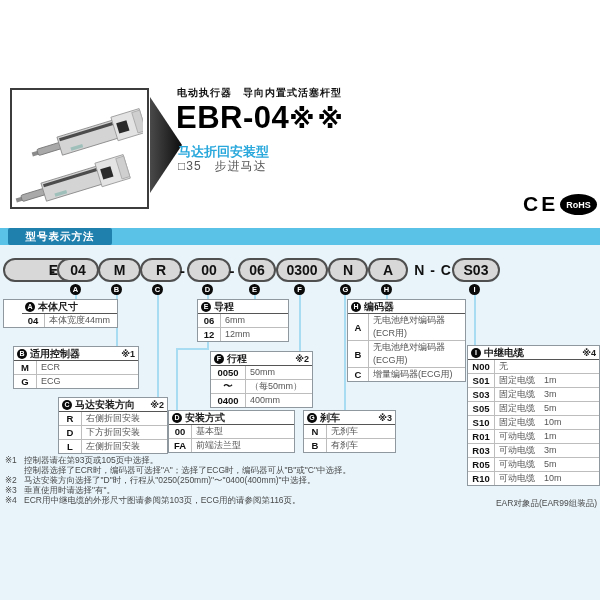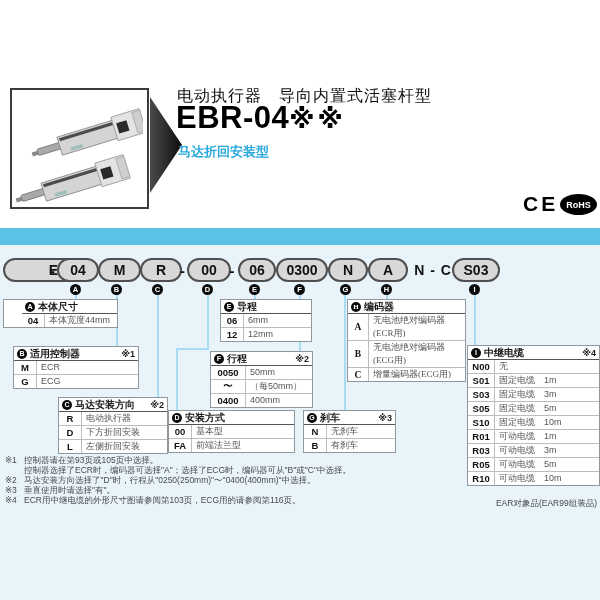--- a/index.html
+++ b/index.html
@@ -1,21 +1,21 @@
 <!DOCTYPE html>
 <html><head>
 <meta charset="utf-8">
 <style>
   html,body{margin:0;padding:0;}
   body{font-family:"Liberation Sans","DejaVu Sans",sans-serif;}
   #canvas{position:relative;width:600px;height:600px;background:#ffffff;overflow:hidden;}
   .abs{position:absolute;}
   
   .photo-box{left:10px;top:88px;width:135px;height:117px;background:#fff;border:2px solid #3c3c3c;}
-  .subtitle{left:177px;top:86px;font-size:16px;font-weight:normal;color:#111;letter-spacing:1px;}
+  .subtitle{left:177px;top:86px;font-size:10px;font-weight:bold;color:#111;letter-spacing:1px;}
   .main-title{left:176px;top:100px;font-size:31px;font-weight:bold;color:#000;letter-spacing:0.5px;}
   .main-title .suffix{font-size:26px;letter-spacing:3px;}
   .type-label{left:178px;top:143px;font-size:13px;font-weight:bold;}
   .motor-label{left:178px;top:158px;font-size:12px;color:#555;letter-spacing:1px;}
   .ce-mark{left:523px;top:192px;font-size:21px;font-weight:bold;color:#000;letter-spacing:3px;}
   .rohs-badge{left:560px;top:194px;width:37px;height:21px;background:#000;border-radius:50%;color:#fff;
     font-size:9px;font-weight:bold;display:flex;align-items:center;justify-content:center;}
   
   .bar-strip{left:0;top:228px;width:600px;height:17px;}
   .bar-box{left:8px;top:228px;width:104px;height:17px;border-radius:2px;color:#fff;font-size:10.5px;
@@ -81,25 +81,27 @@
       <stop offset="0" stop-color="#4a4a4a"></stop>
           <stop offset="1" stop-color="#0d0d0d"></stop>
         </linearGradient>
       </defs>
     <polygon points="0,0 32,48 0,96" fill="url(#ag)"></polygon>
   </svg>
 
   <div class="abs subtitle">电动执行器　导向内置式活塞杆型</div>
   <div class="abs main-title"><span>EBR-04</span><span class="suffix">※※</span></div>
   <div class="abs type-label" style="color: rgb(41, 168, 220);">马达折回安装型</div>
+  <div class="abs motor-label">□35　步进马达</div>
   <div class="abs ce-mark">CE</div>
   <div class="abs rohs-badge">RoHS</div>
 
   <div class="abs section-bg" style="background: rgb(232, 244, 250);"></div>
   <div class="abs bar-strip" style="background: rgb(91, 194, 231);"></div>
+  <div class="abs bar-box" style="background: rgb(31, 127, 173);">型号表示方法</div>
 
   <div class="pill" style="left:3px;width:45px;padding-left:36px;">EBR</div>
   <div class="dash" style="left:49px;width:7px;justify-content:center;">-</div>
   <div class="pill" style="left:57px;width:38px;">04</div>
   <div class="pill" style="left:98px;width:39px;">M</div>
   <div class="pill" style="left:140px;width:38px;">R</div>
   <div class="dash" style="left:179px;width:7px;justify-content:center;">-</div>
   <div class="pill" style="left:187px;width:40px;">00</div>
   <div class="dash" style="left:228px;width:8px;justify-content:center;">-</div>
   <div class="pill" style="left:238px;width:34px;">06</div>
@@ -159,33 +161,33 @@
   </div>
 
   <div class="tbl" style="left:58px;top:397px;width:108px;">
     <div class="tbl-h">
         <span class="circ">C</span>
         <span>马达安装方向</span>
         <span class="tbl-n">※2</span>
       </div>
     <div class="tr">
         <span class="code">R</span>
-        <span class="lbl">电动执行器</span>
+        <span class="lbl">右侧折回安装</span>
       </div>
     <div class="tr">
         <span class="code">D</span>
         <span class="lbl">下方折回安装</span>
       </div>
     <div class="tr">
         <span class="code">L</span>
         <span class="lbl">左侧折回安装</span>
       </div>
   </div>
 
-  <div class="tbl" style="left:197px;top:299px;width:90px;margin-left:23px;">
+  <div class="tbl" style="left:197px;top:299px;width:90px;">
     <div class="tbl-h">
         <span class="circ">E</span>
         <span>导程</span>
       </div>
     <div class="tr">
         <span class="code">06</span>
         <span class="lbl">6mm</span>
       </div>
     <div class="tr">
         <span class="code">12</span>
@@ -237,21 +239,21 @@
     <div class="tr">
         <span class="code">N</span>
         <span class="lbl">无刹车</span>
       </div>
     <div class="tr">
         <span class="code">B</span>
         <span class="lbl">有刹车</span>
       </div>
   </div>
 
-  <div class="tbl" style="left:347px;top:299px;width:117px;font-family:Liberation Serif, serif;">
+  <div class="tbl" style="left:347px;top:299px;width:117px;">
     <div class="tbl-h">
         <span class="circ">H</span>
         <span>编码器</span>
       </div>
     <div class="tr" style="min-height:26px;">
         <span class="code" style="flex-basis:20px;">A</span>
         <span style="align-self:center;">
           <span class="lbl2">无电池绝对编码器</span>
           <span class="lbl2">(ECR用)</span>
         </span>

